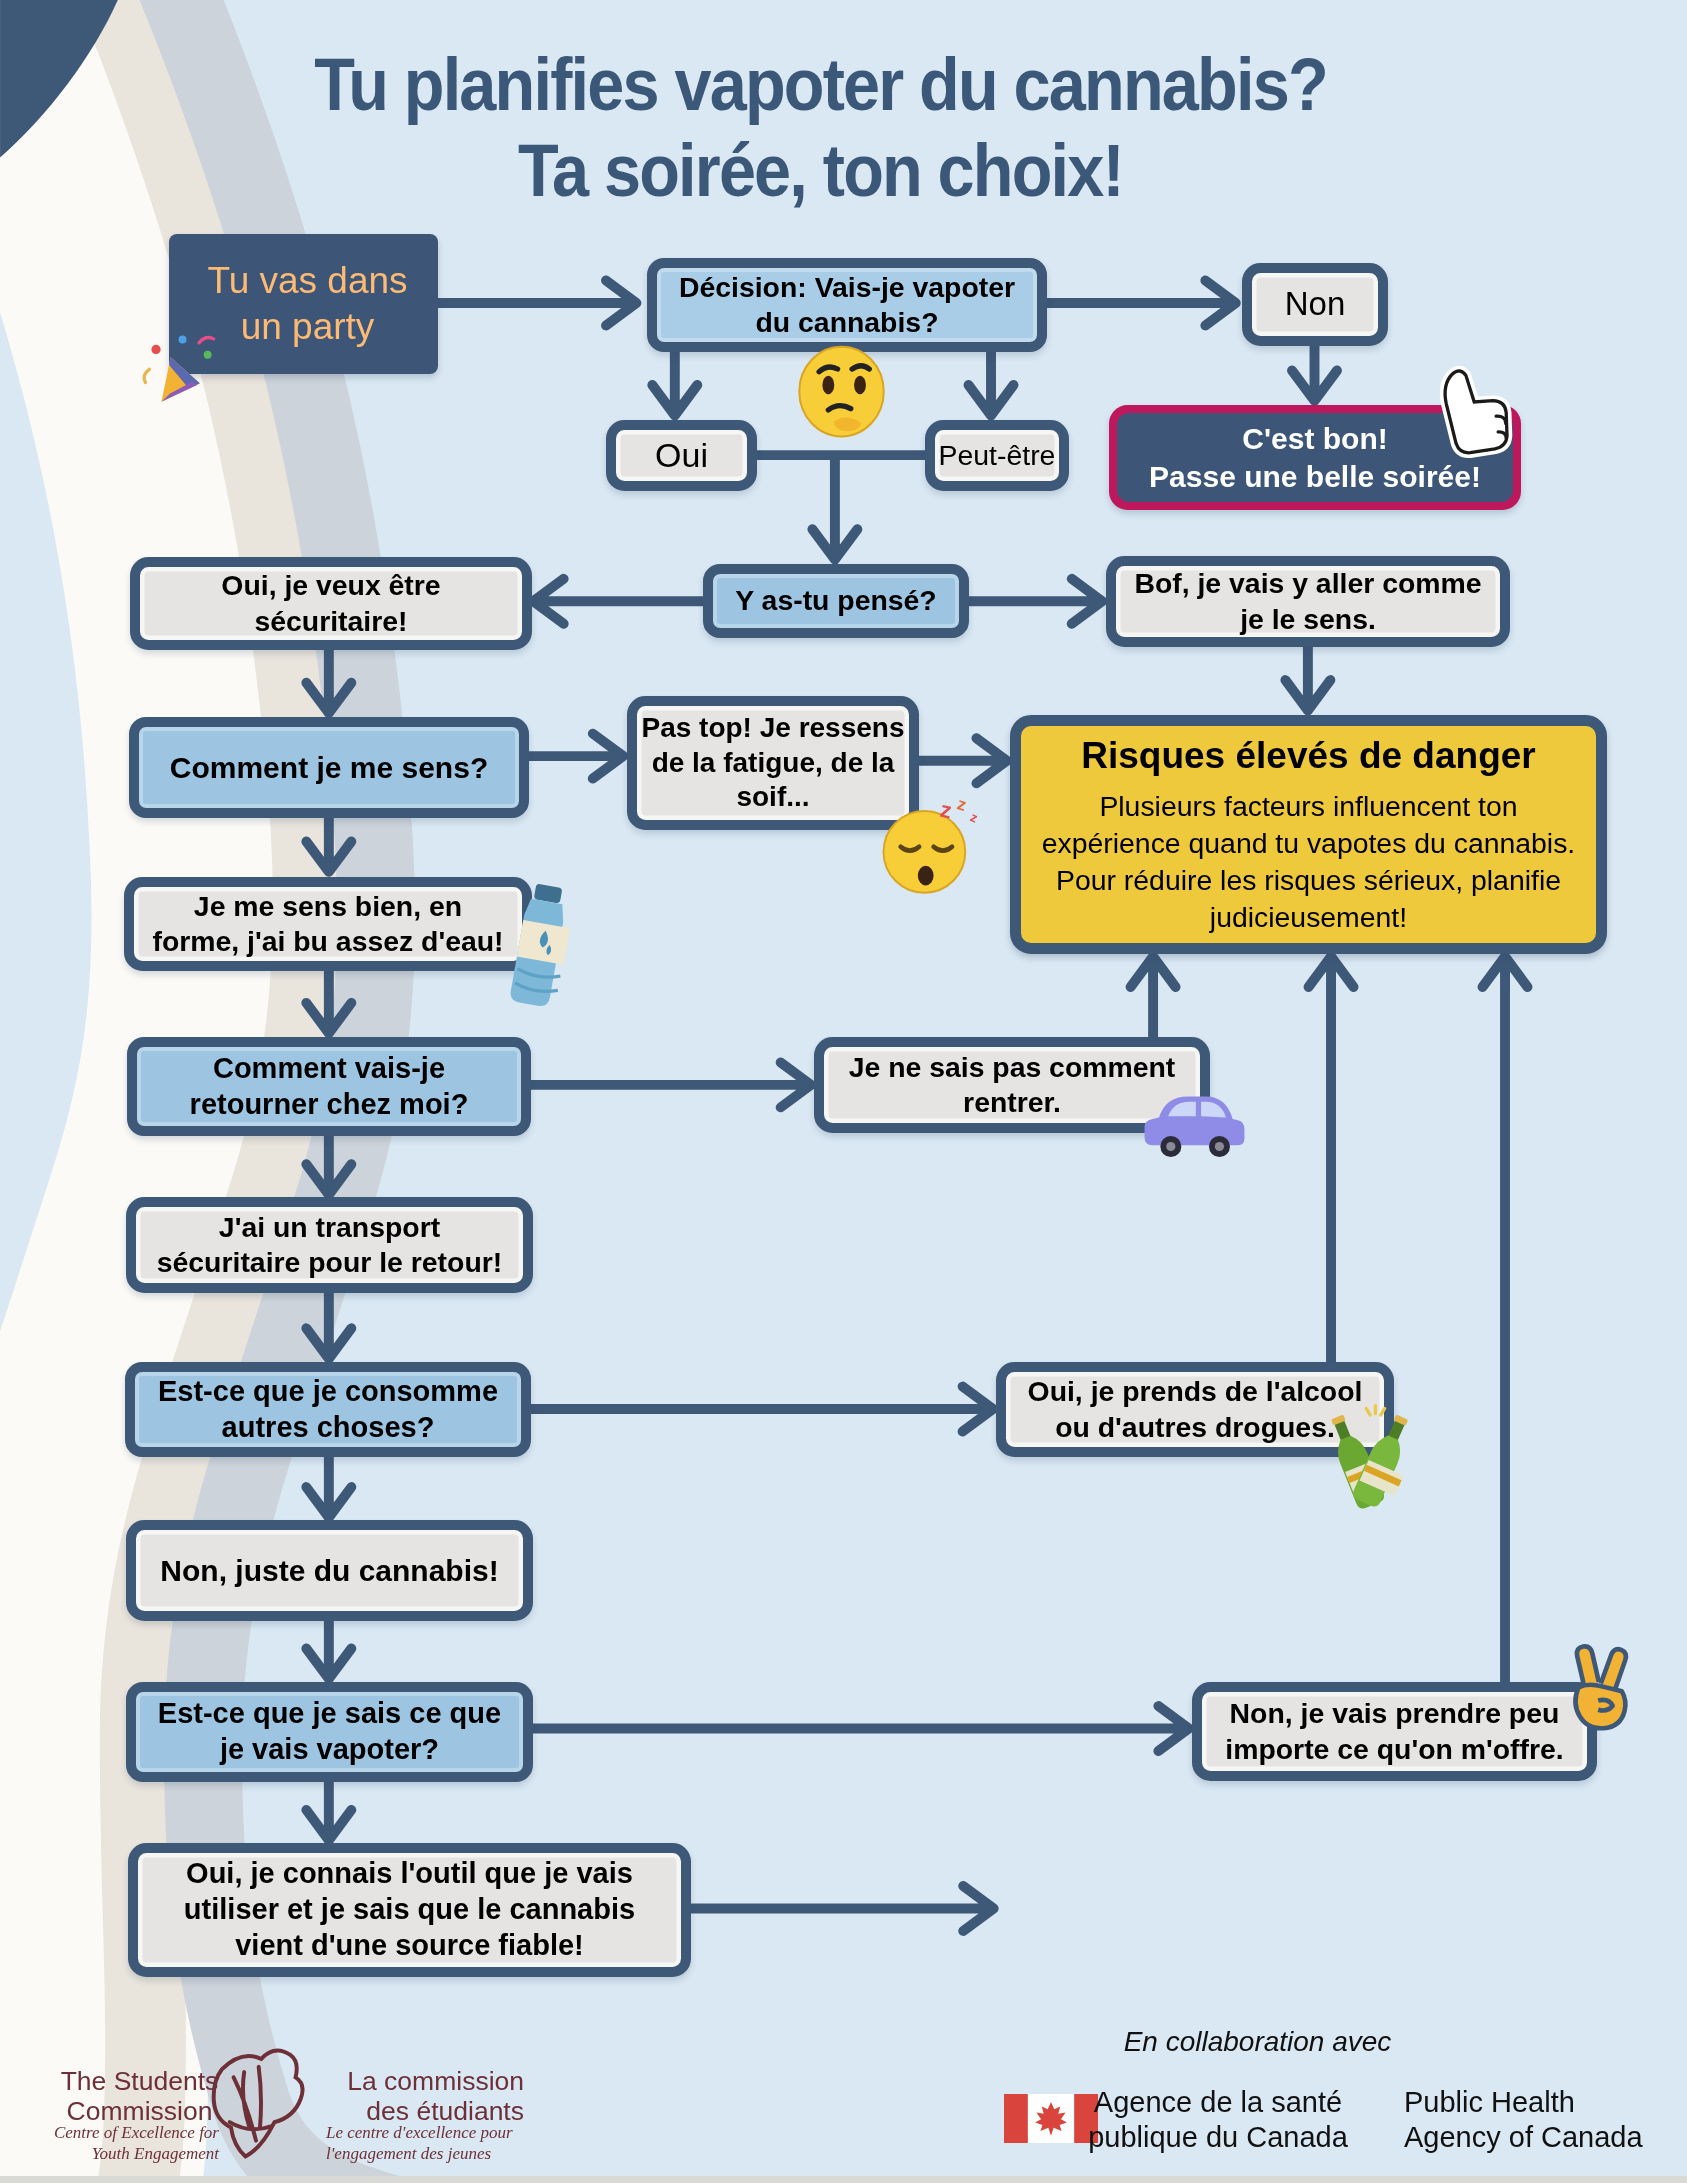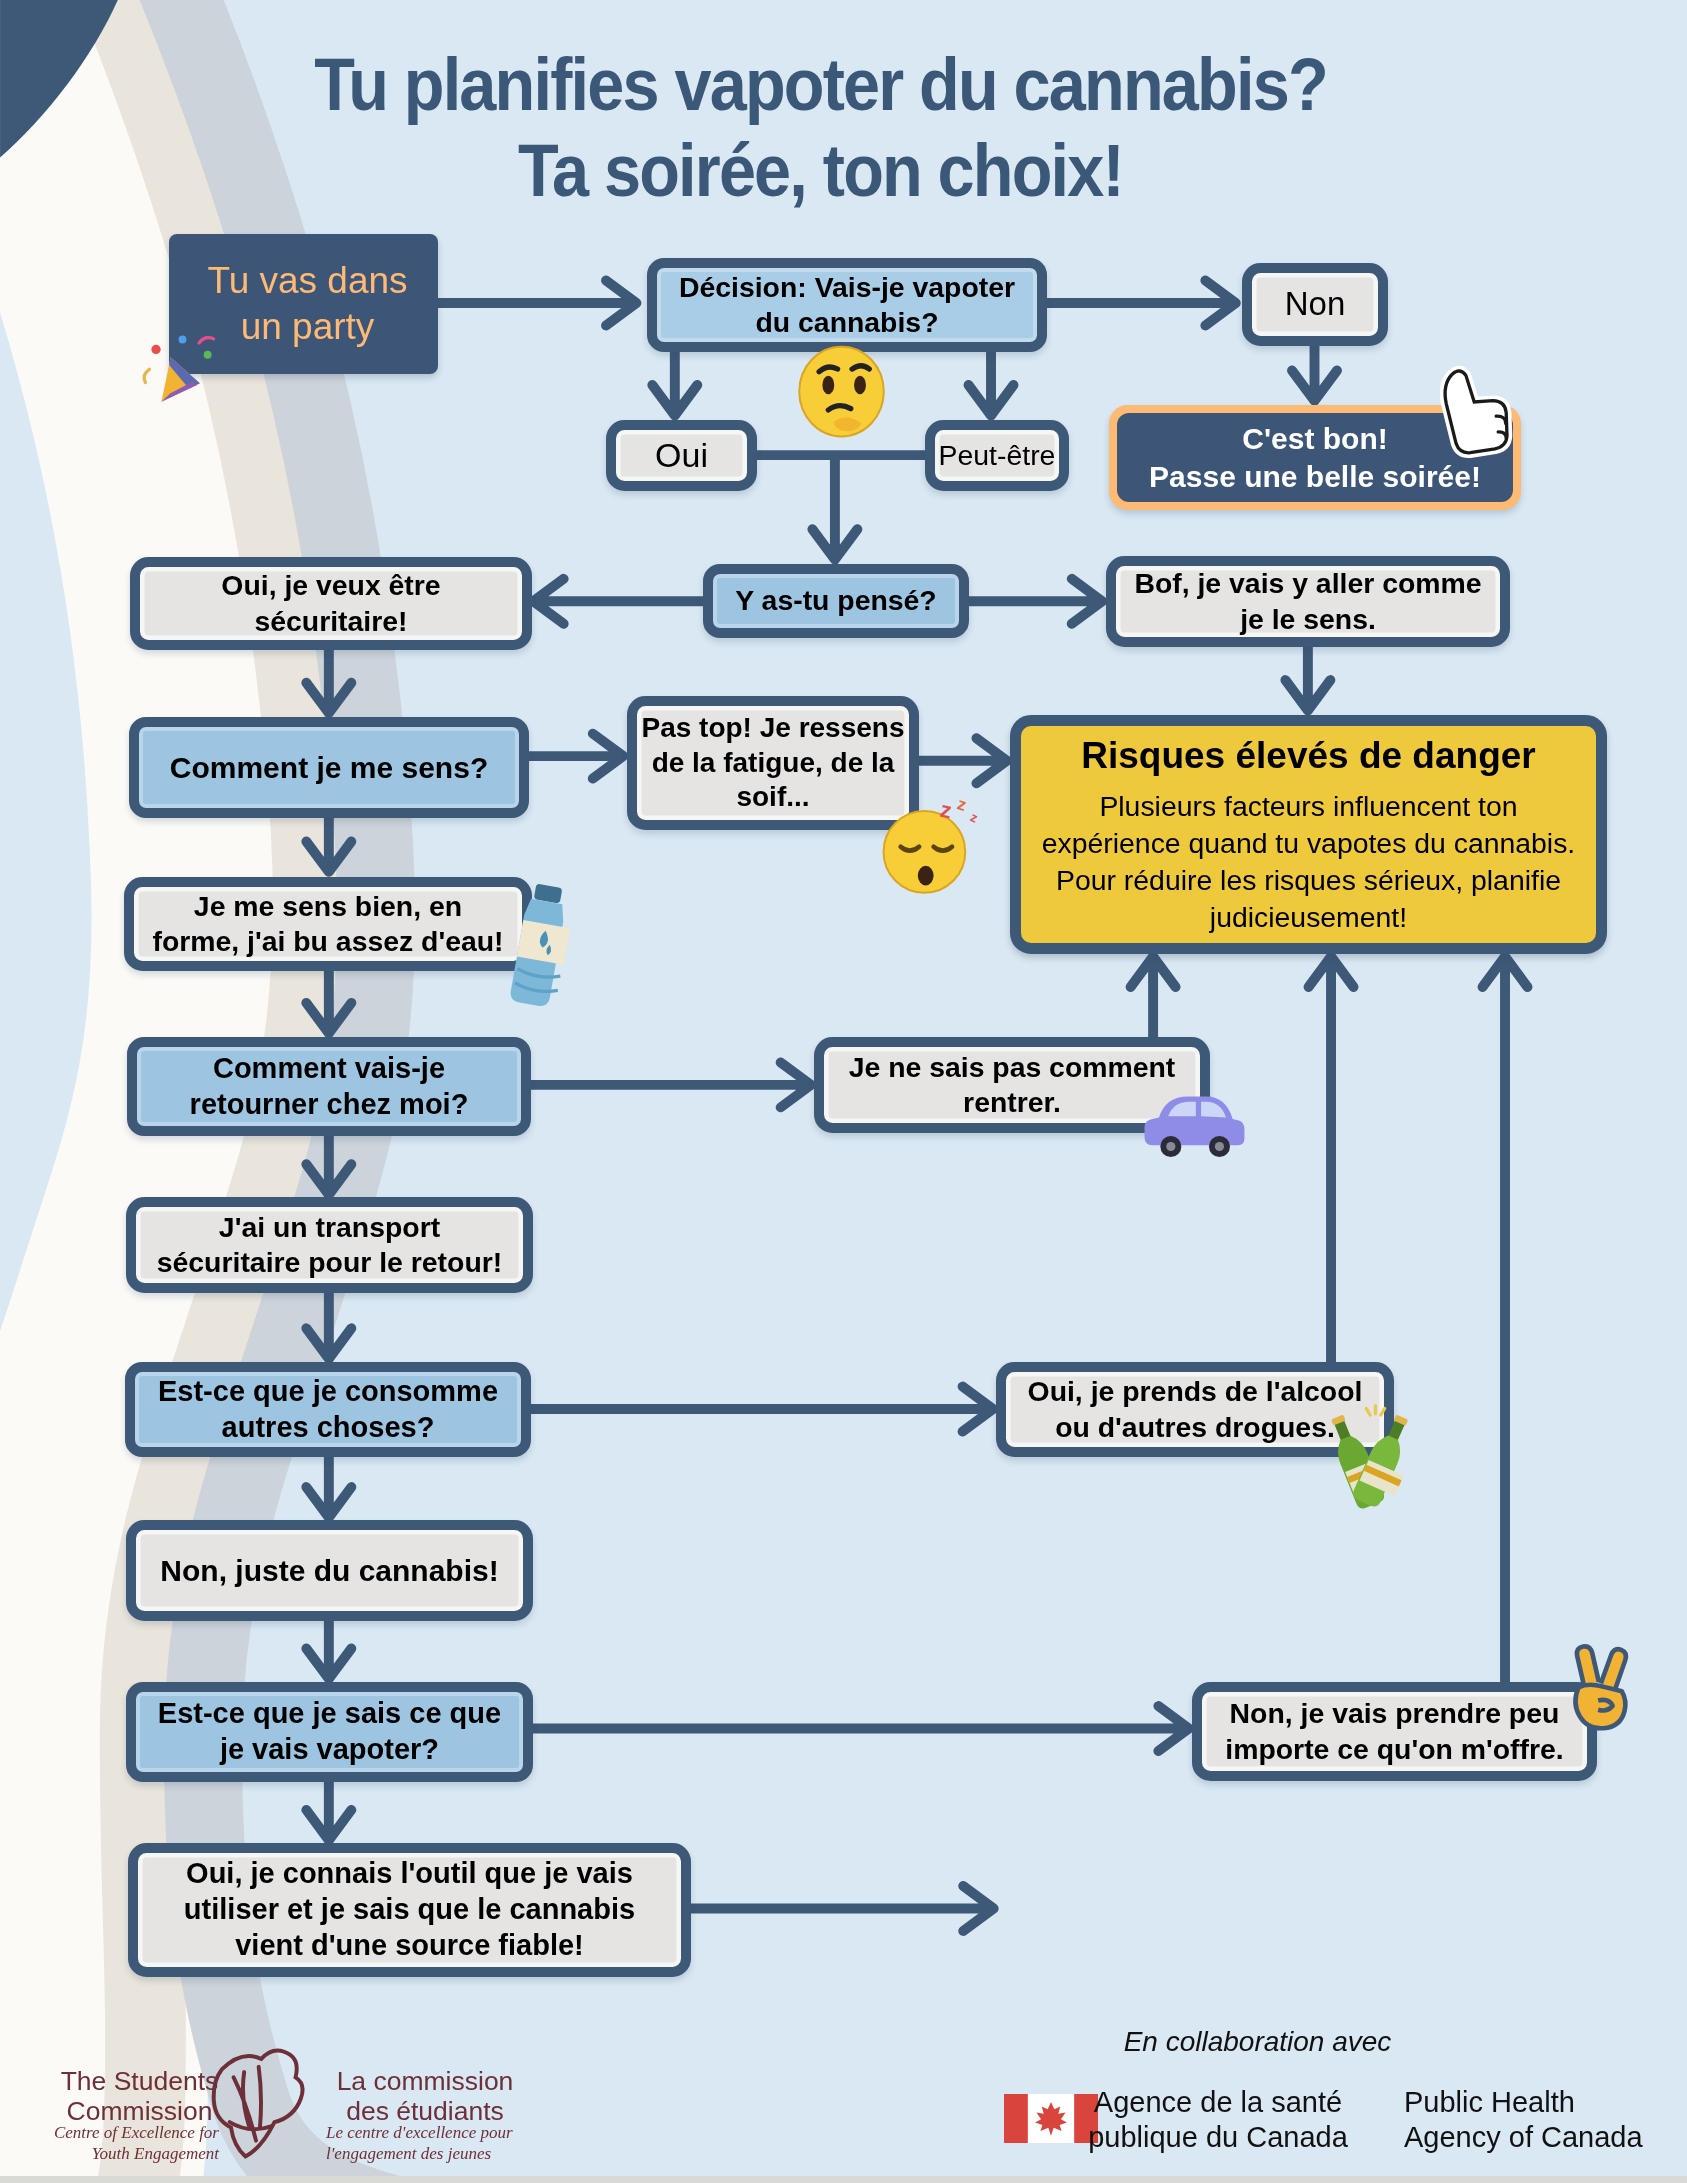--- a/index.html
+++ b/index.html
@@ -11,21 +11,21 @@
          color:#3c5878;font-weight:700;font-size:74px;line-height:1.16;letter-spacing:-2px;
          transform:scaleX(.9);white-space:pre-line;}
   .node{position:absolute;display:flex;flex-direction:column;align-items:center;justify-content:center;
         text-align:center;box-sizing:border-box;z-index:2;color:#000000;}
   .label{white-space:pre-line;line-height:1.24;}
   .gray{background:#e5e4e3;border:10px solid #3e5878;border-radius:18.5px;
         box-shadow:inset 0 0 0 4.6px rgba(255,255,255,.65),0 4px 6px rgba(50,70,100,.18);}
   .blue{background:#9dc5e1;border:10px solid #3e5878;border-radius:17px;
         box-shadow:inset 0 0 0 4px rgba(255,255,255,.28),0 4px 6px rgba(50,70,100,.18);}
   .dark{background:#3d5677;color:#fdba74;border-radius:8px;box-shadow:0 4px 6px rgba(50,70,100,.22);padding-left:8px;}
-  .framed{background:#fdba74;border-radius:18.5px;padding:8px;z-index:2;position:absolute;display:block;
+  .framed{background:#be185d;border-radius:18.5px;padding:8px;z-index:2;position:absolute;display:block;
           box-shadow:0 4px 6px rgba(50,70,100,.2);box-sizing:border-box;}
   .framed .inner{background:#3d5677;color:#fff;border-radius:12px;width:100%;height:100%;
           display:flex;flex-direction:column;align-items:center;justify-content:center;text-align:center;box-sizing:border-box;}
   .yellow{background:#efc93c;border:11.2px solid #3e5878;border-radius:21px;
           box-shadow:0 4px 6.6px rgba(50,70,100,.25);}
   .f-bold{font-weight:700;}
   .f-reg{font-weight:400;}
   .emoji{position:absolute;z-index:3;}
   .footer-text{position:absolute;z-index:2;color:#111;}
   .maroon{color:#6d3038;}
@@ -286,21 +286,21 @@
 Youth Engagement</div>
 
   <svg class="emoji" style="left:202px;top:2043px;z-index:2;" width="112" height="132" viewBox="0 0 170 200">
     <g fill="none" stroke="#6d3038" stroke-width="6" stroke-linecap="round">
       <path d="M30,40 q30,-30 60,-16 q20,-22 44,-6 q14,10 8,34 q16,10 8,32 q-10,28 -40,36 q-20,40 -44,52 q-18,-16 -22,-44 q-24,-12 -26,-40 q-2,-30 12,-48z"></path>
       <path d="M48,52 q20,40 34,96 M86,36 q6,44 2,92 M64,44 q-6,40 8,84"></path>
       <path d="M42,120 q30,18 64,6"></path>
     </g>
   </svg>
 
-  <div class="footer-text maroon" style="left:326px;top:2066px;width:198px;text-align:center;font-size:26.5px;line-height:1.14;white-space:pre-line;">La commission
+  <div class="footer-text maroon" style="left:326px;top:2066px;width:198px;text-align:right;font-size:26.5px;line-height:1.14;white-space:pre-line;">La commission
 des étudiants</div>
   <div class="footer-text maroon serif-it" style="left:326px;top:2122px;width:212px;text-align:left;font-size:17px;line-height:1.25;white-space:pre-line;">Le centre d'excellence pour
 l'engagement des jeunes</div>
 
   <div class="footer-text" style="left:1059px;top:2026px;width:397px;text-align:center;font-size:28px;font-style:italic;">En collaboration avec</div>
 
   <svg class="emoji" style="left:1004px;top:2094px;z-index:2;" width="94" height="49" viewBox="0 0 142 74">
     <rect x="0" y="0" width="142" height="74" fill="#ffffff"></rect>
     <rect x="0" y="0" width="36" height="74" fill="#d9453d"></rect>
     <rect x="106" y="0" width="36" height="74" fill="#d9453d"></rect>

